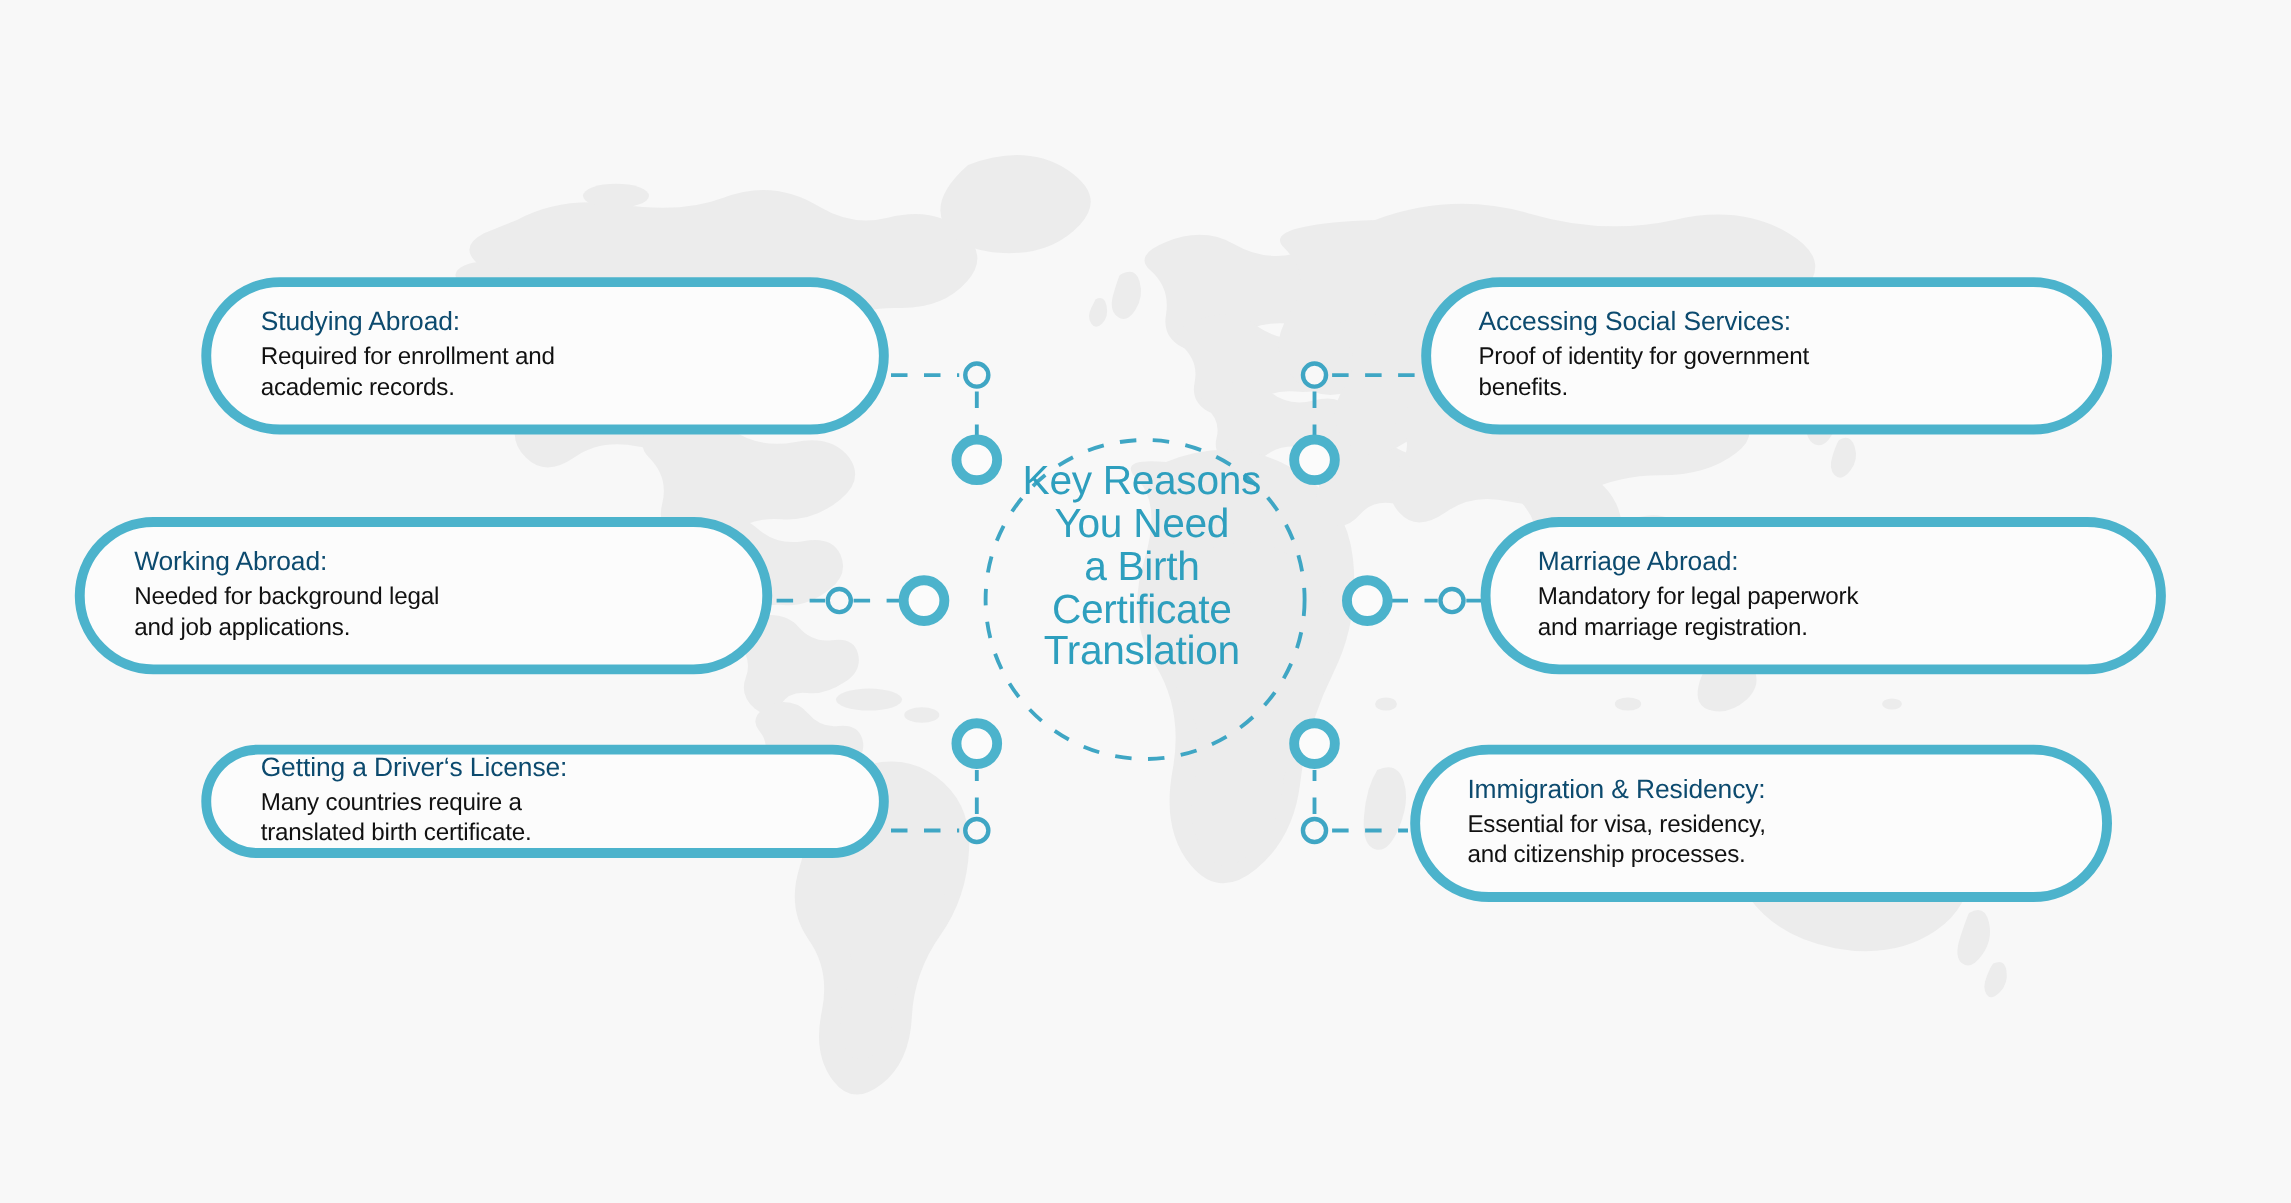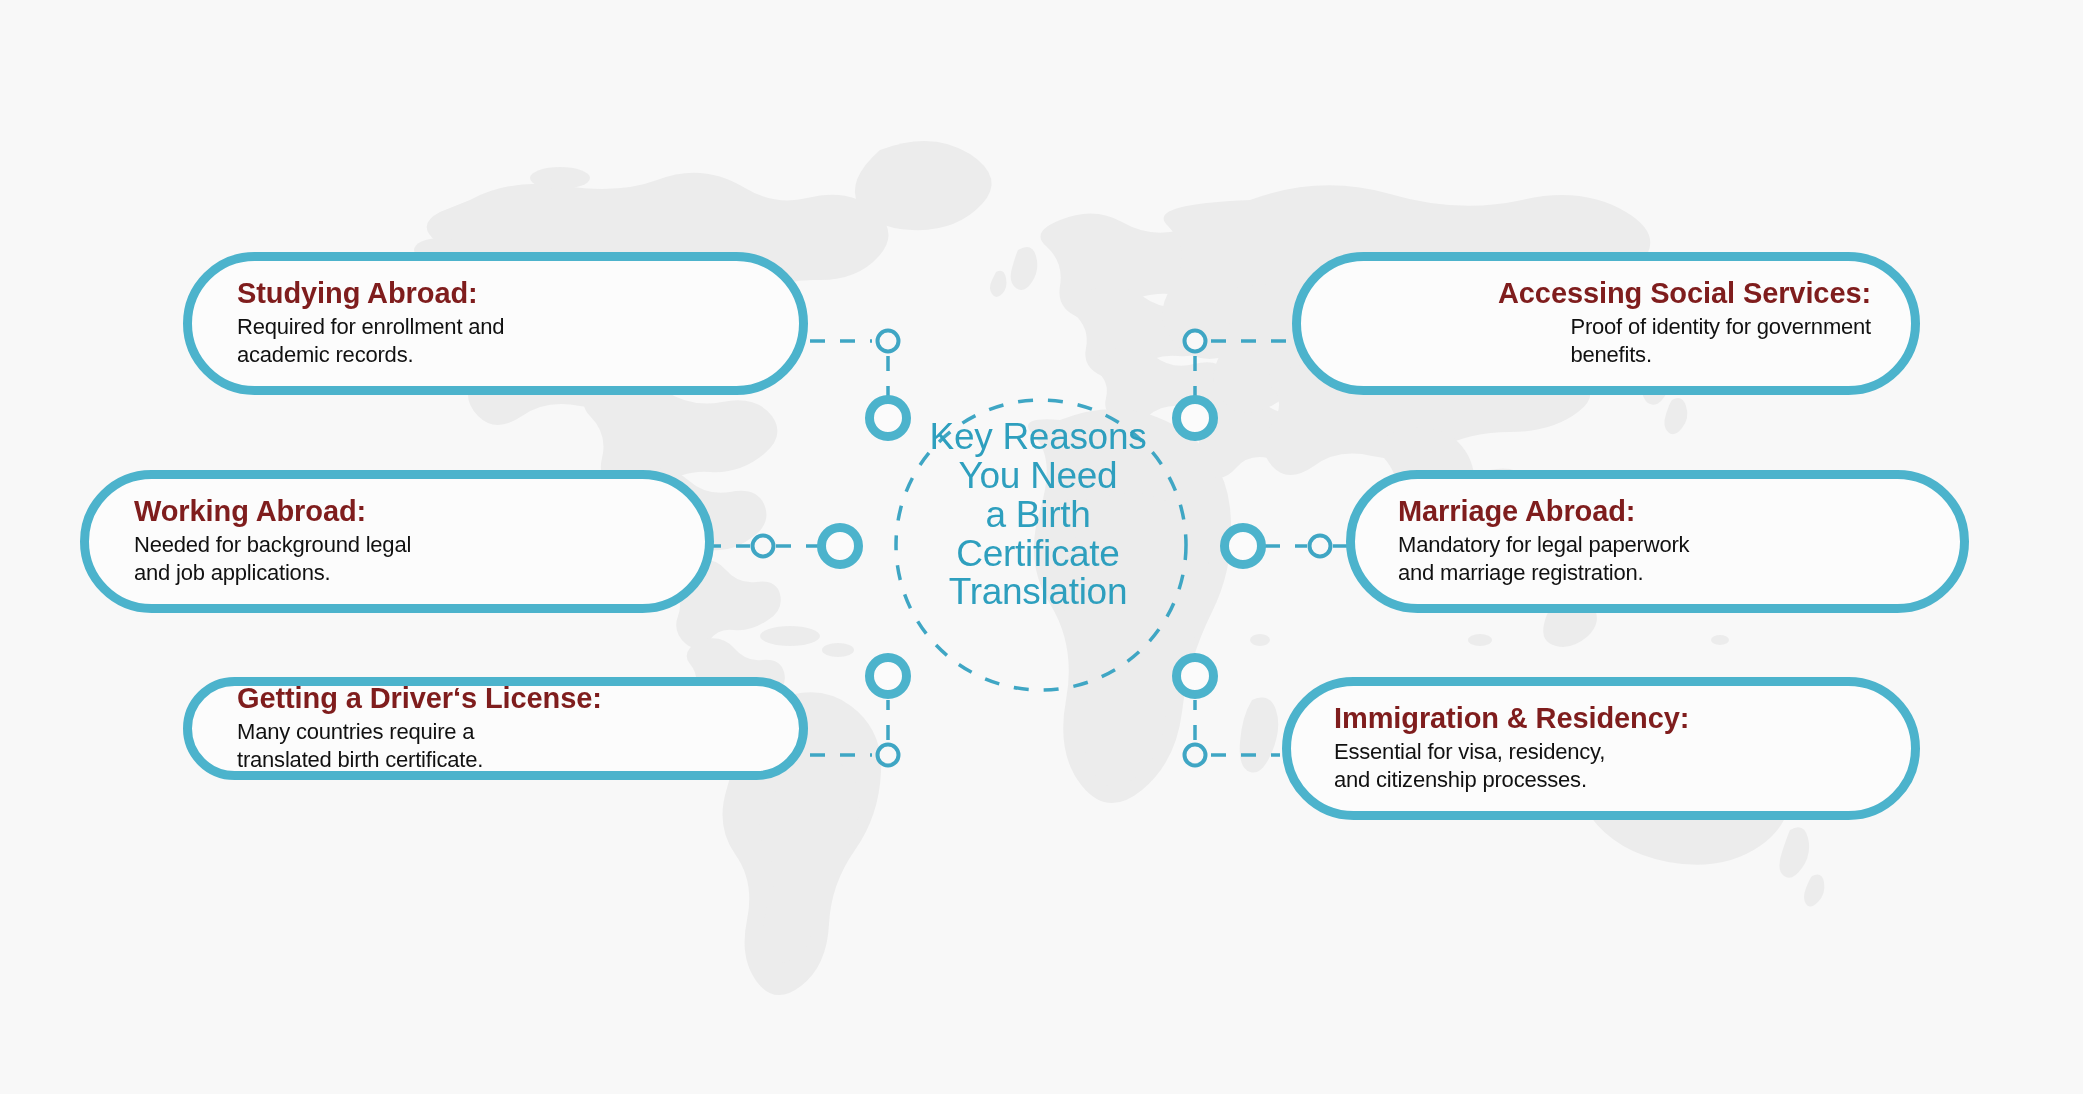--- a/index.html
+++ b/index.html
@@ -59,43 +59,43 @@
     border: 9px solid #4cb3cc;
     border-radius: 999px;
     background: #fcfcfc;
     display: flex;
     flex-direction: column;
     justify-content: center;
     padding: 6px 40px 10px 45px;
   }
 
   .card-title {
-    font-size: 29px;
-    font-weight: bold;
-    color: #7f1d1d;
+    font-size: 24px;
+    font-weight: normal;
+    color: #0c4a6e;
     line-height: 1.25;
     letter-spacing: -0.1px;
     margin-bottom: 2px;
   }
 
   .card-body {
     font-size: 22px;
     font-weight: 400;
     color: #111111;
     line-height: 1.24;
     letter-spacing: -0.2px;
     white-space: pre-line;
   }
 
   
   #card-studying-abroad  { left: 183px;  top: 252px; width: 625px;  height: 143px; }
-  #card-working-abroad   { left: 80px;   top: 470px; width: 634px;  height: 143px; }
+  #card-working-abroad   { left: 68px;   top: 470px; width: 634px;  height: 143px; }
   #card-drivers-license  { left: 183px;  top: 677px; width: 625px;  height: 103px; }
 
-  #card-social-services  { left: 1292px; top: 252px; width: 628px;  height: 143px; align-items: flex-end; }
+  #card-social-services  { left: 1292px; top: 252px; width: 628px;  height: 143px; }
   #card-marriage-abroad  { left: 1346px; top: 470px; width: 623px;  height: 143px; }
   #card-immigration      { left: 1282px; top: 677px; width: 638px;  height: 143px; }
 
   
   #card-social-services, #card-marriage-abroad, #card-immigration {
     padding: 6px 40px 10px 43px;
   }
 </style>
 </head>
 <body>

